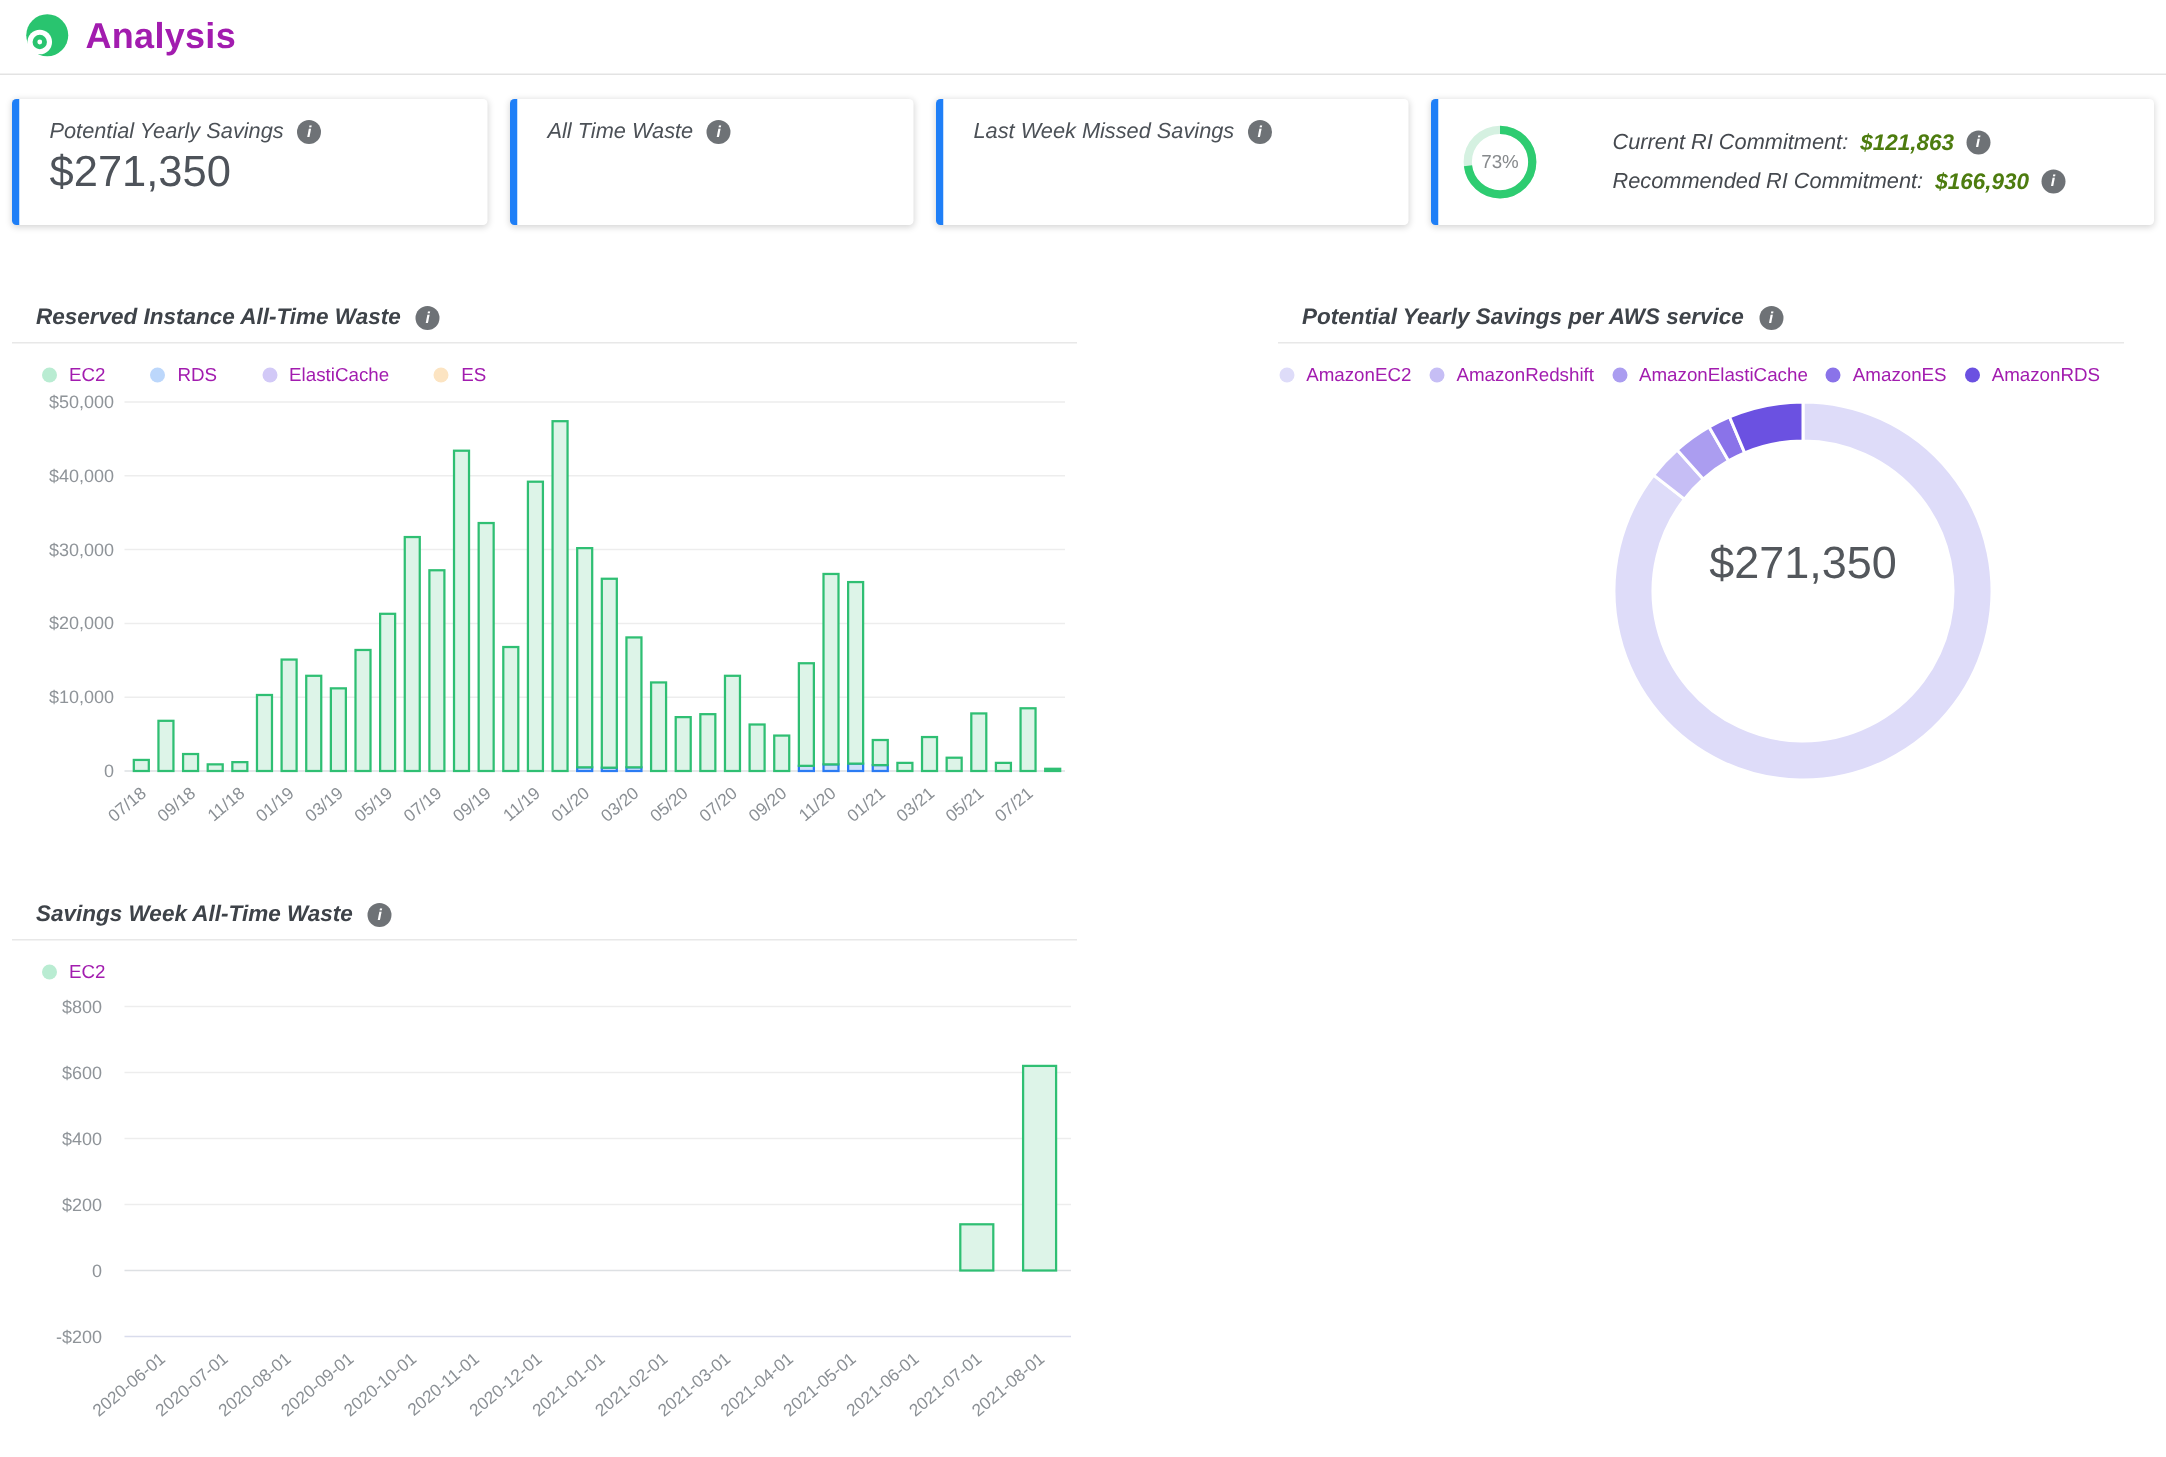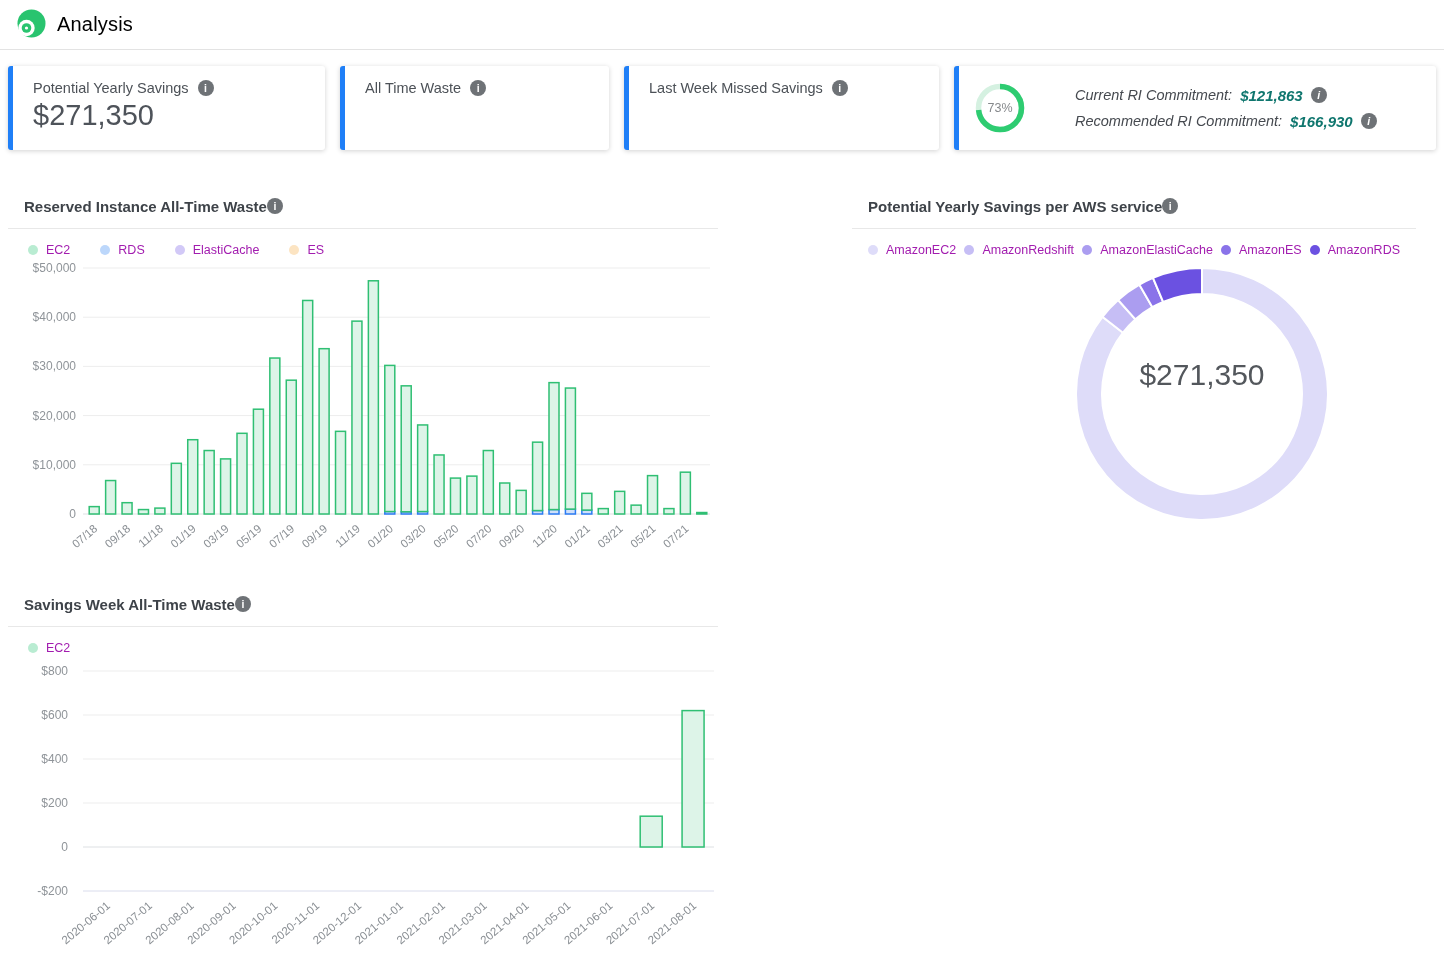--- a/index.html
+++ b/index.html
@@ -3,49 +3,49 @@
 <meta charset="utf-8">
 <style>
   * { margin:0; padding:0; box-sizing:border-box; }
   html,body { width:1444px; height:971px; background:#ffffff; overflow:hidden;
               font-family:"Liberation Sans", sans-serif; }
 
   
   .app-header { position:absolute; left:0; top:0; width:1444px; height:50px;
                 border-bottom:1px solid #e3e3e3; display:flex; align-items:center; }
   .logo { margin-left:16px; width:31px; height:31px; flex:0 0 auto; }
-  .app-title { margin-left:10px; font-size:20px; font-weight:400; color:#000000; letter-spacing:.2px; }
+  .app-title { margin-left:10px; font-size:24px; font-weight:700; color:#a21caf; letter-spacing:.2px; }
 
   
   .cards-row { position:absolute; left:8px; top:66px; width:1428px; height:84px;
                display:flex; gap:15px; }
   .card { background:#fff; border-radius:3px; border-left:5px solid #1f7ff7;
           box-shadow:0 1px 5px rgba(0,0,0,.18); padding:14px 18px 10px 20px; height:84px; }
   .card1 { width:317px; } .card2 { width:269px; } .card3 { width:315px; }
   .card4 { flex:1; display:flex; align-items:center; padding:8px 18px 8px 14px; }
-  .card-label { display:flex; align-items:center; gap:9px; font-size:14.5px; color:#4c5157; }
+  .card-label { display:flex; align-items:center; gap:9px; font-size:14.5px; color:#4c5157;font-style:italic; }
   .card-value { margin-top:3px; font-size:29px; color:#4e535a; }
   .info-icon { width:16px; height:16px; border-radius:50%; background:#6e7276; color:#fff;
                font-size:10.5px; font-weight:700; display:inline-flex; align-items:center;
                justify-content:center; flex:0 0 auto; cursor:pointer; }
   .gauge-wrap { width:54px; height:54px; flex:0 0 auto; }
   .commit-col { margin-left:48px; display:flex; flex-direction:column; gap:9px;font-style:italic; }
   .commit-row { display:flex; align-items:center; gap:8px; font-size:14.5px; color:#45494f; }
-  .commit-value { font-weight:700; font-size:15px; color:#0f766e; }
+  .commit-value { font-weight:700; font-size:15px; color:#4d7c0f; }
 
   
   .chart-block { position:absolute; }
   #block-ri    { left:8px;   top:190px; width:710px; }
   #block-pie   { left:852px; top:190px; width:564px; }
   #block-sp    { left:8px;   top:588px; width:710px; }
-  .block-title { display:flex; align-items:flex-start; font-size:15px; font-weight:700;
-                 color:#3e4349; padding:8px 0 0 16px; height:30px; }
+  .block-title { display:flex; align-items:flex-end; gap:10px; font-size:15px; font-weight:700;
+                 color:#3e4349; padding:8px 0 0 16px; height:30px;font-style:italic; }
   .block-rule { border:none; border-top:1px solid #e8e8e8; margin-top:8px; }
   .legend-row { display:flex; align-items:center; margin:13px 0 0 20px; gap:30px; height:16px; }
-  #block-pie .legend-row { margin:13px 16px 0 16px; gap:0; justify-content:space-between; }
+  #block-pie .legend-row { margin:13px 16px 0 16px; gap:12px; justify-content:flex-end; }
   .legend-item { display:flex; align-items:center; gap:8px; font-size:12.5px; color:#a21caf; cursor:pointer; }
   .legend-dot { width:10px; height:10px; border-radius:50%; flex:0 0 auto; }
   svg text.ytick { font-size:12px; fill:#8f9499; }
   svg text.xtick { font-size:11.5px; fill:#8a8f94; }
   svg text.pie-center { font-size:30px; fill:#53575c; }
   svg text.gauge-label { font-size:12.5px; fill:#86898c; }
 </style>
 </head>
 <body>
 

